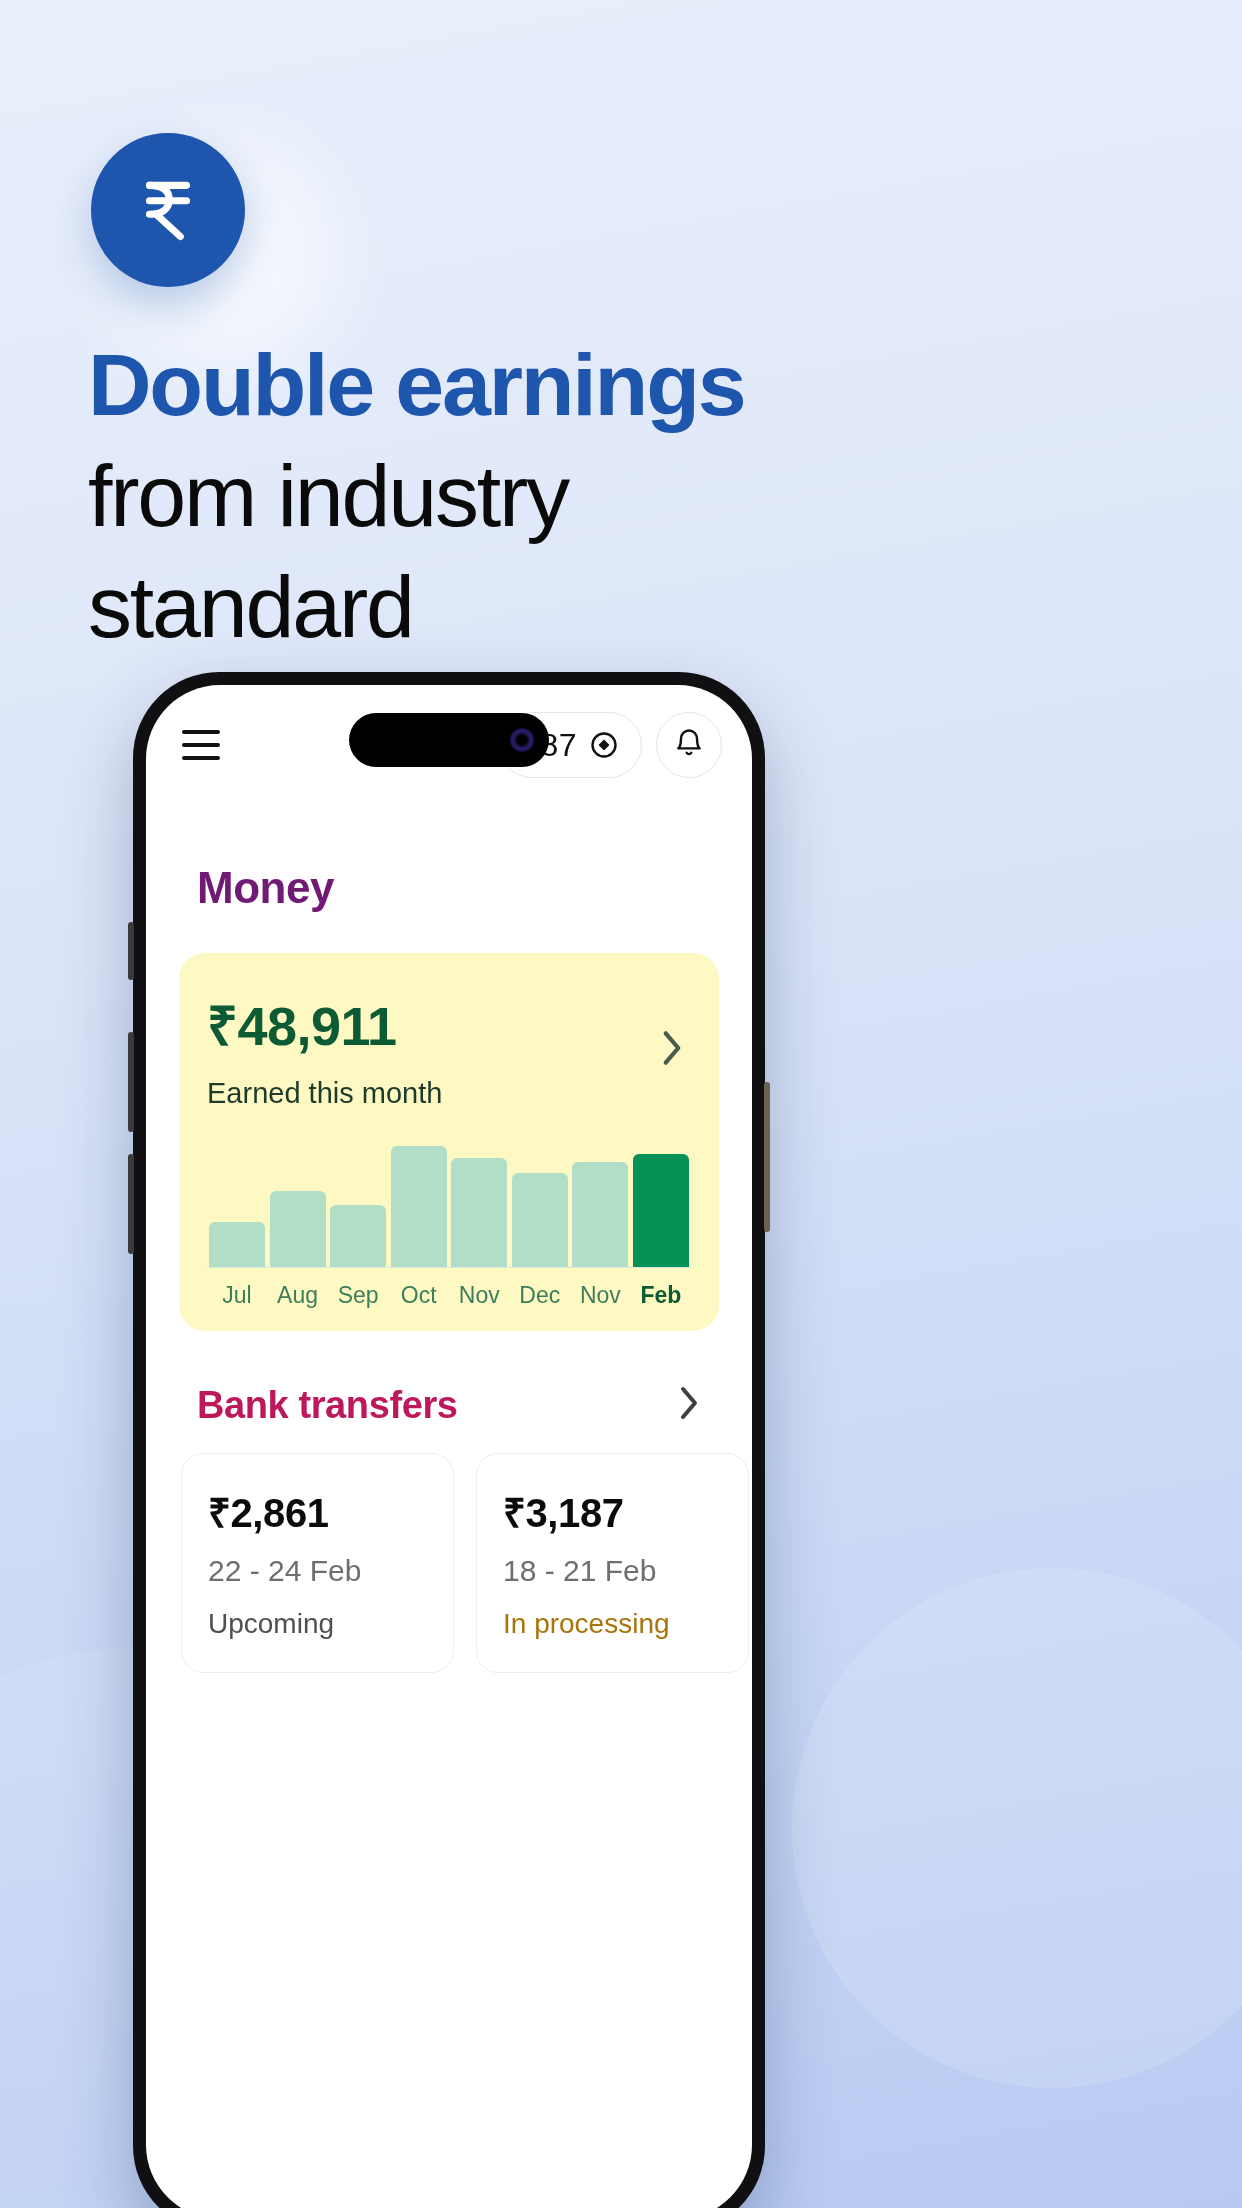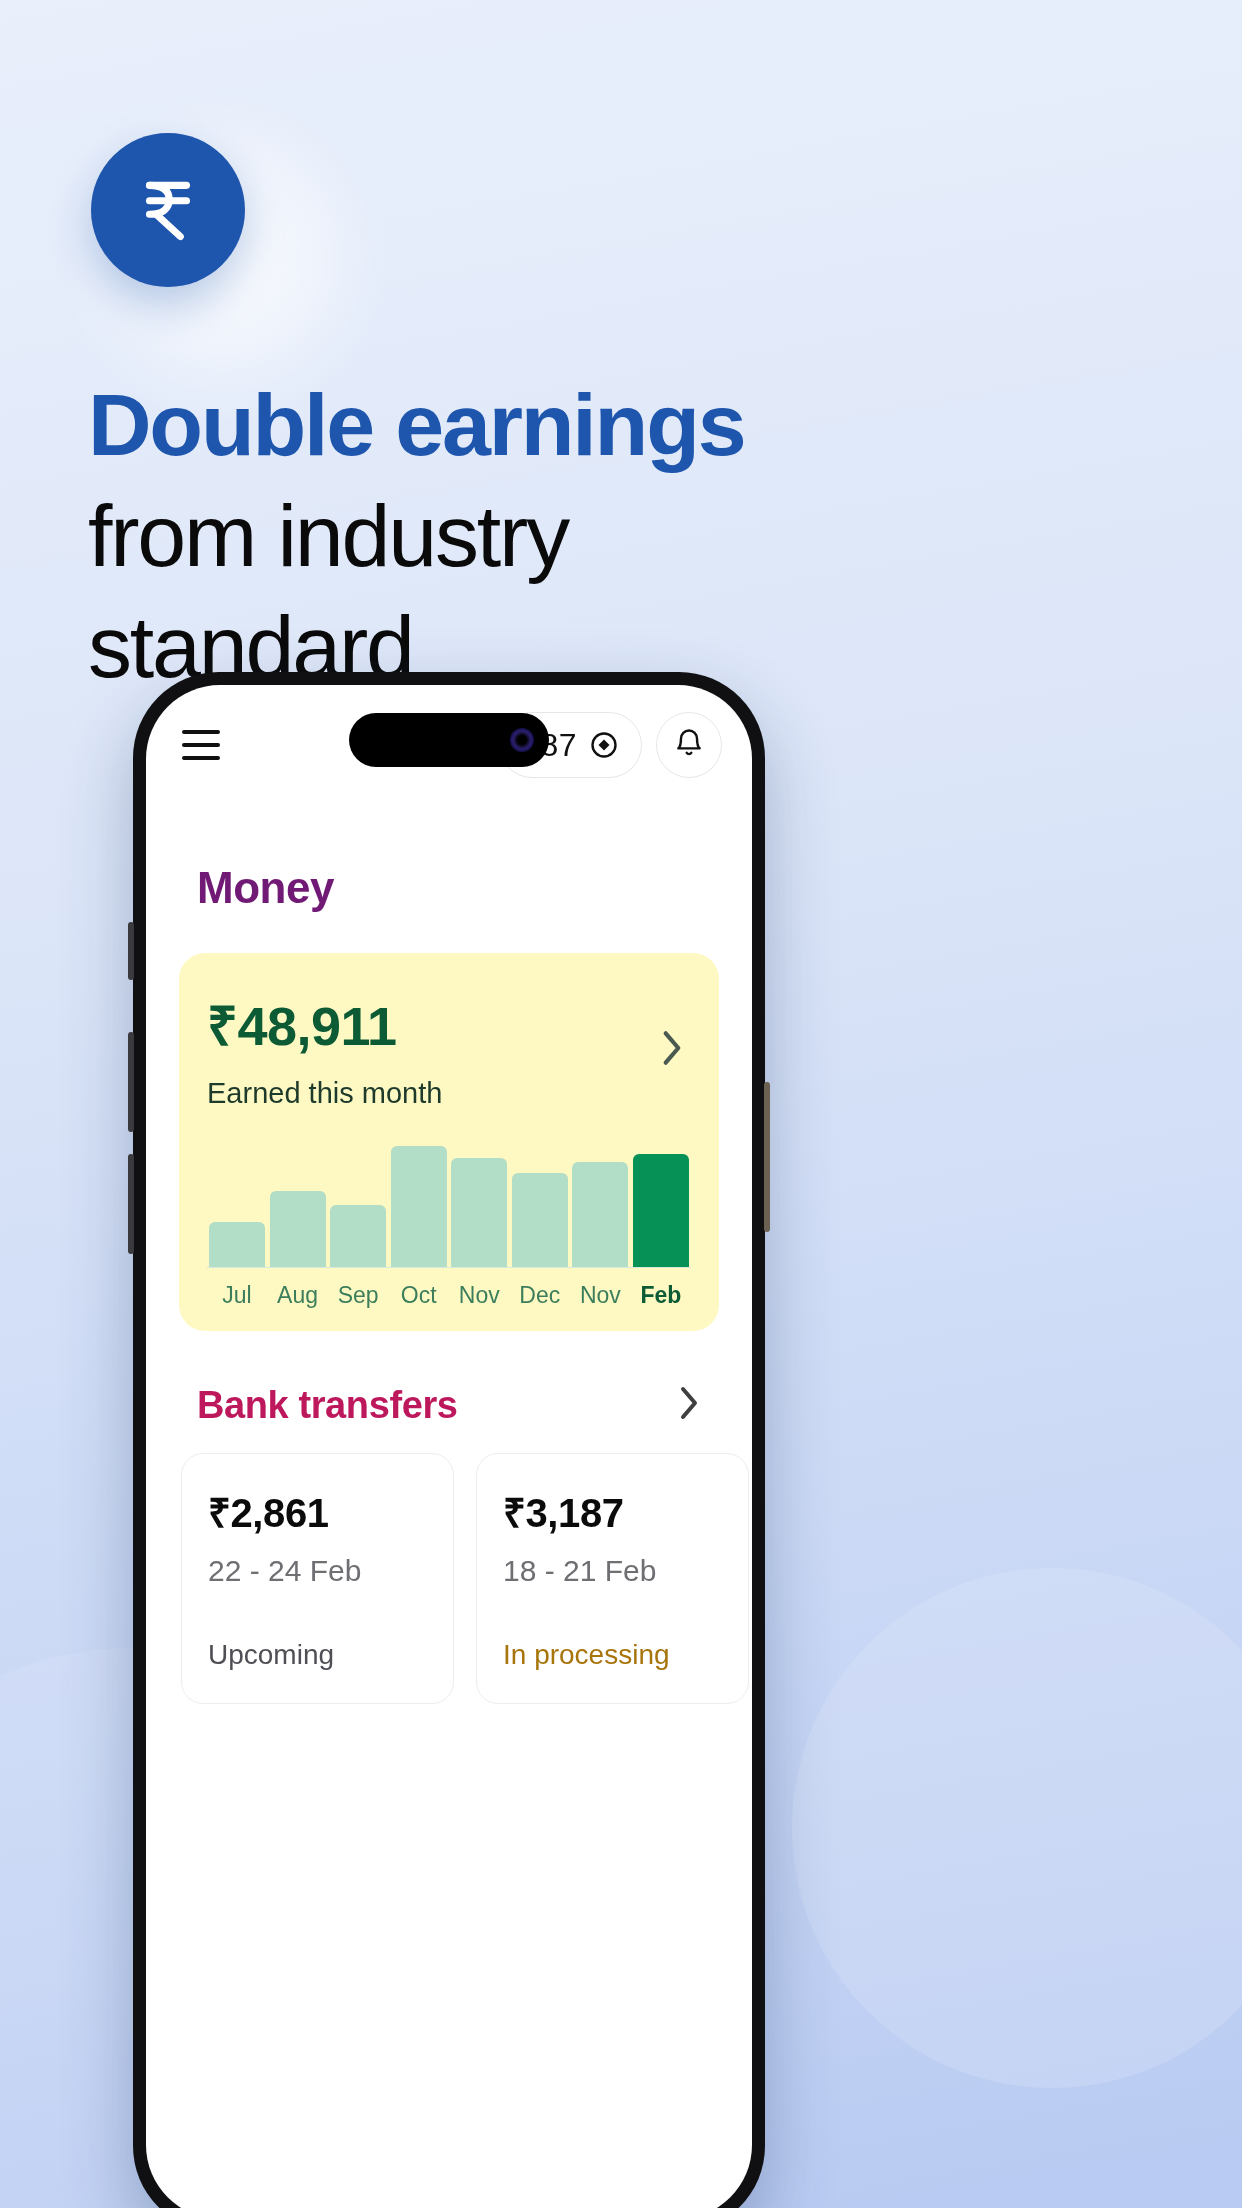--- a/index.html
+++ b/index.html
@@ -56,21 +56,21 @@
   .headline {
     position:absolute;
     left:88px; top:330px;
     width:820px;
   }
   .headline .line {
     font-size:88px;
     line-height:1.26;
     letter-spacing:-2.2px;
   }
-  .headline .l1 { font-weight:bold; color:#1e55ad;margin-top:40px; }
+  .headline .l1 { font-weight:bold; color:#1e55ad; }
   .headline .l2, .headline .l3 { font-weight:normal; color:#0a0a0a; }
 
   
   .phone {
     position:absolute;
     left:133px; top:672px;
     width:632px; height:1560px;
     border-radius:86px;
     background:#101012;
     padding:13px;
@@ -216,21 +216,21 @@
   .t-card {
     flex:0 0 auto;
     width:273px;
     border:1.5px solid #ededf0;
     border-radius:22px;
     background:#fff;
     padding:30px 26px 32px 26px;
   }
   .t-amount { font-size:40px; font-weight:bold; color:#0b0b0b; letter-spacing:-.4px; }
   .t-dates { font-size:30px; color:#6e6e73; margin-top:15px; }
-  .t-status { font-size:28px; margin-top:51px; }
+  .t-status { font-size:28px; margin-top:20px; }
   .st-upcoming { color:#4f4f55; }
   .st-processing { color:#a8740c; }
   .st-processed { color:#0b7a46; }
 </style>
 </head>
 <body>
 
 <div class="promo">
   <div class="bg-circle"></div>
   <div class="bg-circle2"></div>

